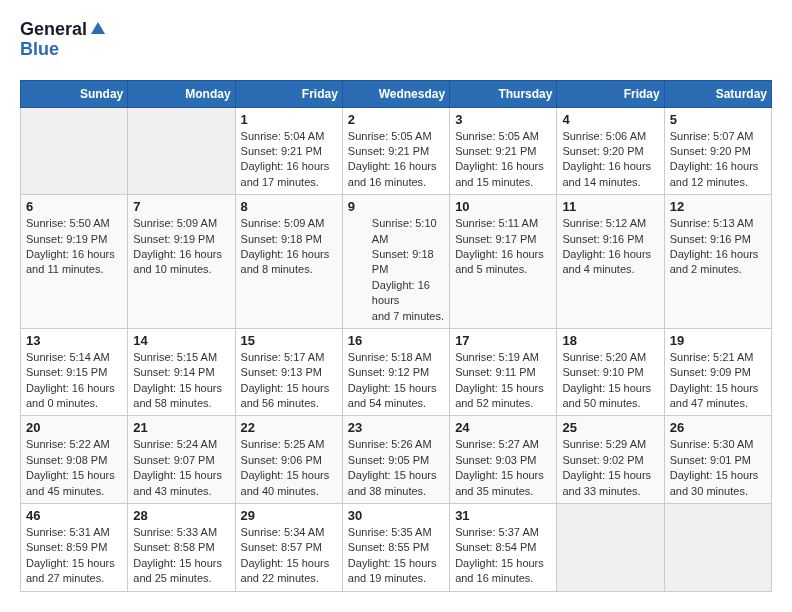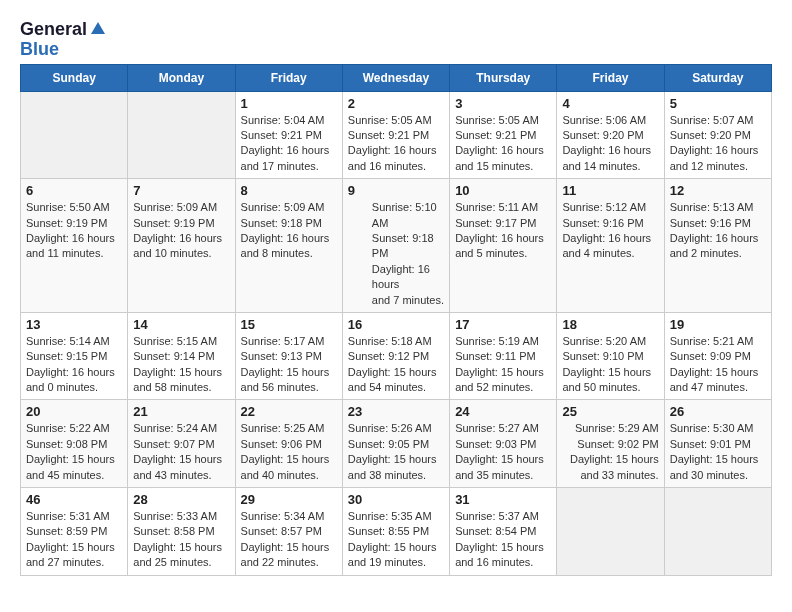--- a/index.html
+++ b/index.html
@@ -7,21 +7,21 @@
       font-family: Arial, sans-serif;
       background: #fff;
       width: 792px;
       min-height: 612px;
       padding: 20px;
     }
     .header {
       display: flex;
       justify-content: space-between;
       align-items: flex-start;
-      margin-bottom: 4px;
+      margin-bottom: 20px;
     }
     .logo {
       display: flex;
       flex-direction: column;
       line-height: 1.1;
     }
     .logo-general {
       font-size: 18px;
       font-weight: bold;
       color: #1a1a2e;
@@ -50,21 +50,21 @@
     }
     .calendar {
       width: 100%;
       border-collapse: collapse;
       font-size: 11px;
     }
     .calendar th {
       background-color: #2a6db5;
       color: #fff;
       padding: 6px 4px;
-      text-align: center;
+      text-align: right;
       font-size: 12px;
       border: 1px solid #1a5a9a;
     }
     .calendar td {
       border: 1px solid #ccc;
       vertical-align: top;
       padding: 4px 5px;
       width: calc(100%/7);
       min-height: 80px;
       background: #fff;
@@ -288,21 +288,21 @@
         </td>
         <td>
           <span class="day-num">24</span>
           <div class="day-info" style="white-space: pre-line;">Sunrise: 5:27 AM
 Sunset: 9:03 PM
 Daylight: 15 hours
 and 35 minutes.</div>
         </td>
         <td>
           <span class="day-num">25</span>
-          <div class="day-info" style="white-space: pre-line; text-align: right;">Sunrise: 5:29 AM
+          <div class="day-info" style="white-space: pre-line;">Sunrise: 5:29 AM
 Sunset: 9:02 PM
 Daylight: 15 hours
 and 33 minutes.</div>
         </td>
         <td>
           <span class="day-num">26</span>
           <div class="day-info" style="white-space: pre-line;">Sunrise: 5:30 AM
 Sunset: 9:01 PM
 Daylight: 15 hours
 and 30 minutes.</div>

